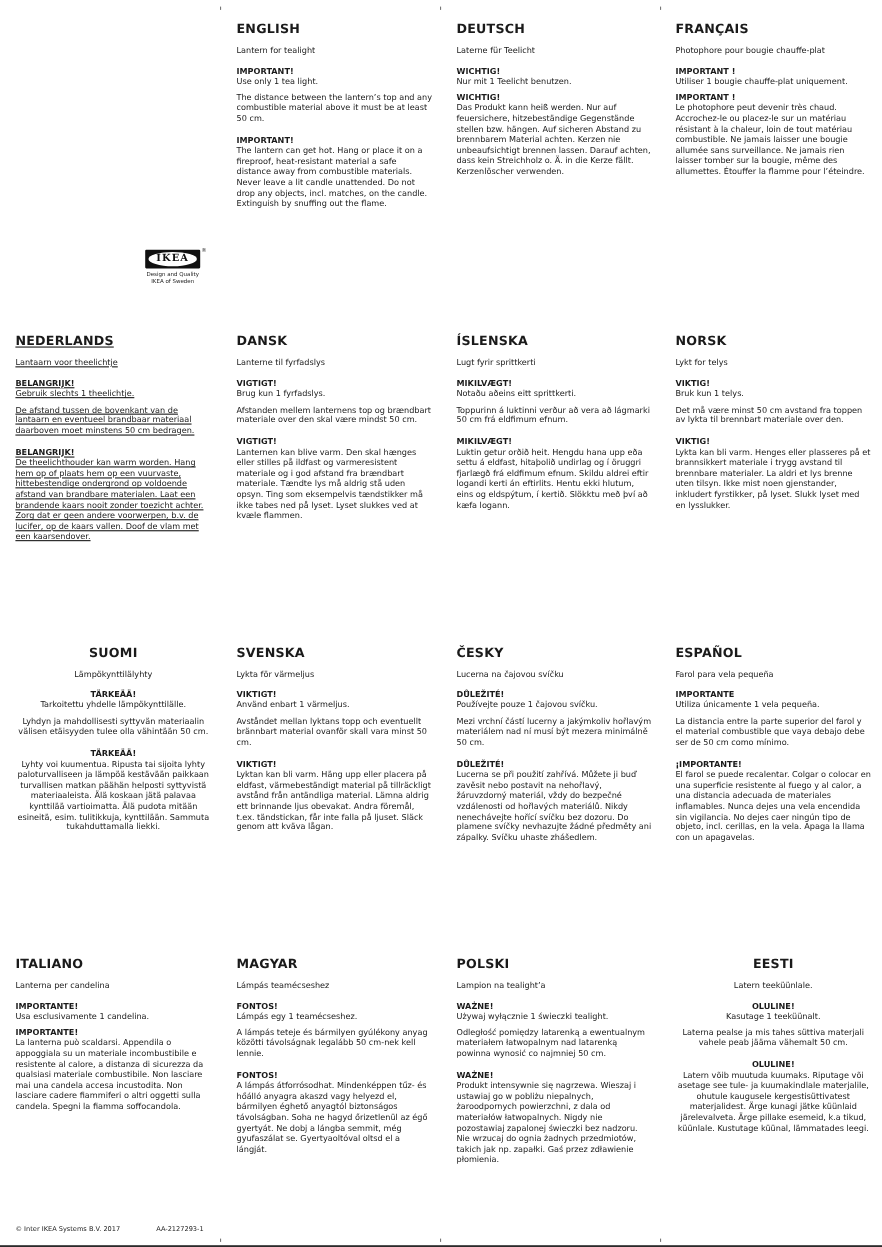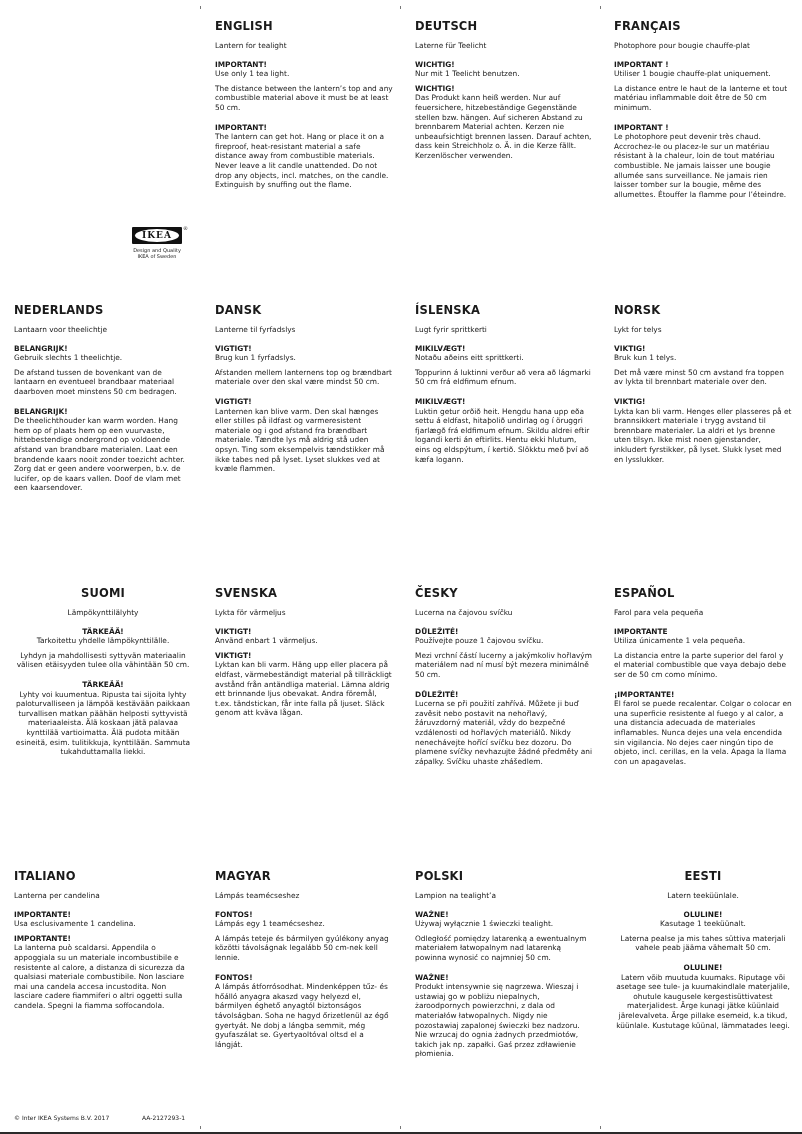--- a/index.html
+++ b/index.html
@@ -66,26 +66,25 @@
     <div class="p first">Nur mit 1 Teelicht benutzen.</div>
     <div class="imp">WICHTIG!</div>
     <div class="p">Das Produkt kann heiß werden. Nur auf feuersichere, hitzebeständige Gegenstände stellen bzw. hängen. Auf sicheren Abstand zu brennbarem Material achten. Kerzen nie unbeaufsichtigt brennen lassen. Darauf achten, dass kein Streichholz o. Ä. in die Kerze fällt. Kerzenlöscher verwenden.</div>
   </div>
 
   <div class="col" style="left:614px; top:20px;">
     <div class="lang">FRANÇAIS</div>
     <div class="prod">Photophore pour bougie chauffe-plat</div>
     <div class="imp">IMPORTANT !</div>
     <div class="p first">Utiliser 1 bougie chauffe-plat uniquement.</div>
-    <div class="p last">La distance entre le haut de la lanterne et tout matériau inflammable doit être de 50 cm minimum.</div>
     <div class="imp">IMPORTANT !</div>
     <div class="p">Le photophore peut devenir très chaud. Accrochez-le ou placez-le sur un matériau résistant à la chaleur, loin de tout matériau combustible. Ne jamais laisser une bougie allumée sans surveillance. Ne jamais rien laisser tomber sur la bougie, même des allumettes. Étouffer la flamme pour l’éteindre.</div>
   </div>
 
-  <div class="col" style="left:14px; top:304px;">
+  <div class="col" style="left:14px; top:304px;text-decoration:underline;">
     <div class="lang">NEDERLANDS</div>
     <div class="prod">Lantaarn voor theelichtje</div>
     <div class="imp">BELANGRIJK!</div>
     <div class="p first">Gebruik slechts 1 theelichtje.</div>
     <div class="p last">De afstand tussen de bovenkant van de lantaarn en eventueel brandbaar materiaal daarboven moet minstens 50 cm bedragen.</div>
     <div class="imp">BELANGRIJK!</div>
     <div class="p">De theelichthouder kan warm worden. Hang hem op of plaats hem op een vuurvaste, hittebestendige ondergrond op voldoende afstand van brandbare materialen. Laat een brandende kaars nooit zonder toezicht achter. Zorg dat er geen andere voorwerpen, b.v. de lucifer, op de kaars vallen. Doof de vlam met een kaarsendover.</div>
   </div>
 
   <div class="col" style="left:215px; top:304px;">
@@ -126,20 +125,21 @@
     <div class="p last">Lyhdyn ja mahdollisesti syttyvän materiaalin välisen etäisyyden tulee olla vähintään 50 cm.</div>
     <div class="imp">TÄRKEÄÄ!</div>
     <div class="p">Lyhty voi kuumentua. Ripusta tai sijoita lyhty paloturvalliseen ja lämpöä kestävään paikkaan turvallisen matkan päähän helposti syttyvistä materiaaleista. Älä koskaan jätä palavaa kynttilää vartioimatta. Älä pudota mitään esineitä, esim. tulitikkuja, kynttilään. Sammuta tukahduttamalla liekki.</div>
   </div>
 
   <div class="col" style="left:215px; top:587px;">
     <div class="lang">SVENSKA</div>
     <div class="prod">Lykta för värmeljus</div>
     <div class="imp">VIKTIGT!</div>
     <div class="p first">Använd enbart 1 värmeljus.</div>
+    <div class="p last">Avståndet mellan lyktans topp och eventuellt brännbart material ovanför skall vara minst 50 cm.</div>
     <div class="imp">VIKTIGT!</div>
     <div class="p">Lyktan kan bli varm. Häng upp eller placera på eldfast, värmebeständigt material på tillräckligt avstånd från antändliga material. Lämna aldrig ett brinnande ljus obevakat. Andra föremål, t.ex. tändstickan, får inte falla på ljuset. Släck genom att kväva lågan.</div>
   </div>
 
   <div class="col" style="left:415px; top:587px;">
     <div class="lang">ČESKY</div>
     <div class="prod">Lucerna na čajovou svíčku</div>
     <div class="imp">DŮLEŽITÉ!</div>
     <div class="p first">Používejte pouze 1 čajovou svíčku.</div>
     <div class="p last">Mezi vrchní částí lucerny a jakýmkoliv hořlavým materiálem nad ní musí být mezera minimálně 50 cm.</div>

